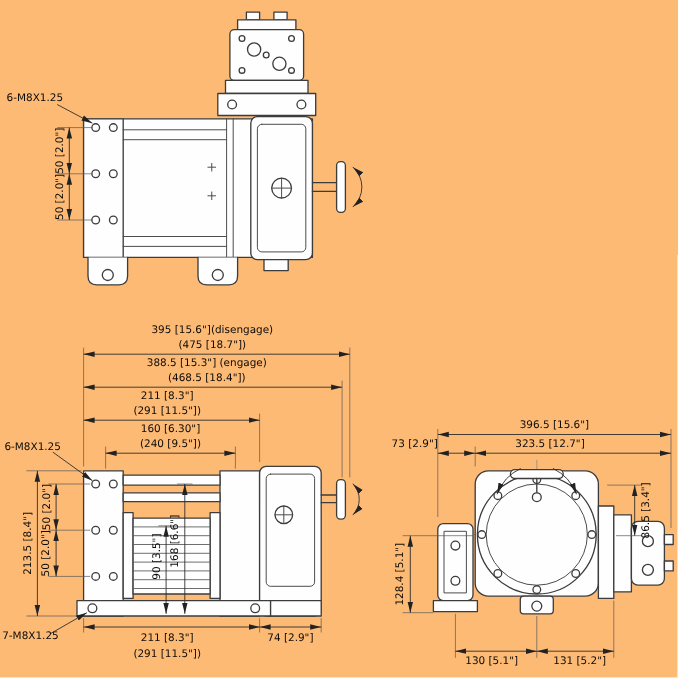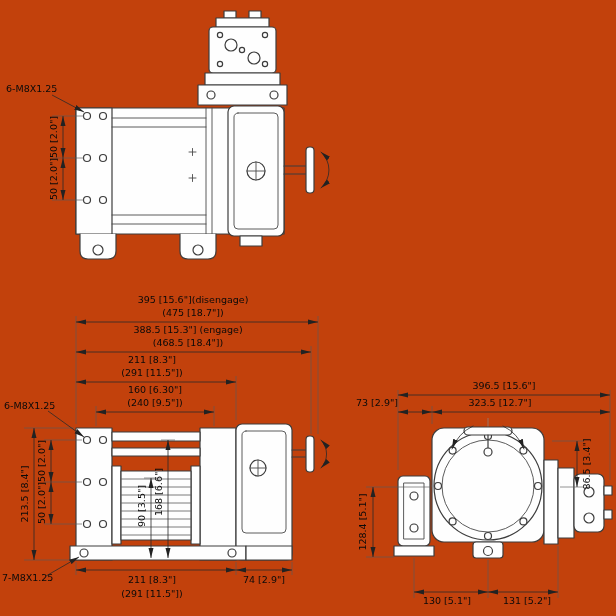--- a/index.html
+++ b/index.html
@@ -1,16 +1,16 @@
 <!DOCTYPE html>
 <html><head>
 <meta charset="utf-8">
 <style>
   html,body{margin:0;padding:0;background:#ffffff}
-  .sheet{position:relative;width:616px;height:616px;background:#c2410c;overflow:hidden}
+  .sheet{position:relative;width:616px;height:616px;background:#fdba74;overflow:hidden}
   svg{display:block}
   .part{fill:#fefefe;stroke:#3c3c3c;stroke-width:1.2;stroke-linejoin:round;stroke-linecap:round}
   .partthin{fill:none;stroke:#4a4a4a;stroke-width:0.9}
   .rope{fill:none;stroke:#5a5a5a;stroke-width:0.8}
   .ext{fill:none;stroke:#5a5a5a;stroke-width:0.65}
   .dim{fill:none;stroke:#2a2a2a;stroke-width:0.8}
   .cl{fill:none;stroke:#8a8a8a;stroke-width:0.7;stroke-dasharray:10 3 2 3}
   text.t{font-family:"DejaVu Sans","Liberation Sans",sans-serif;font-size:9.5px;fill:#0a0a0a}
 </style>
 </head>

